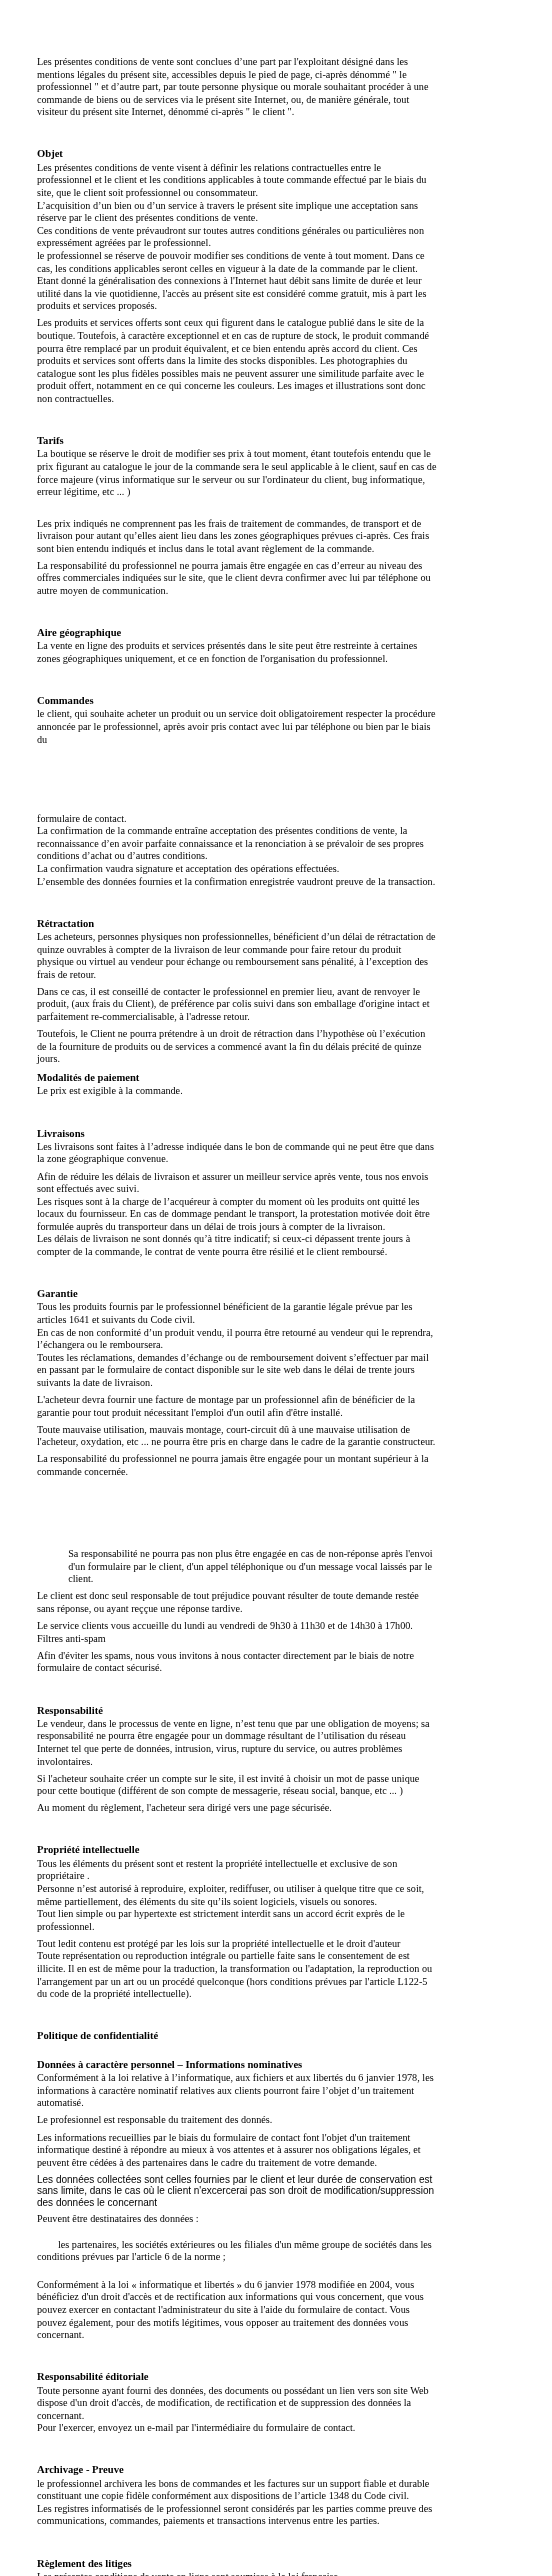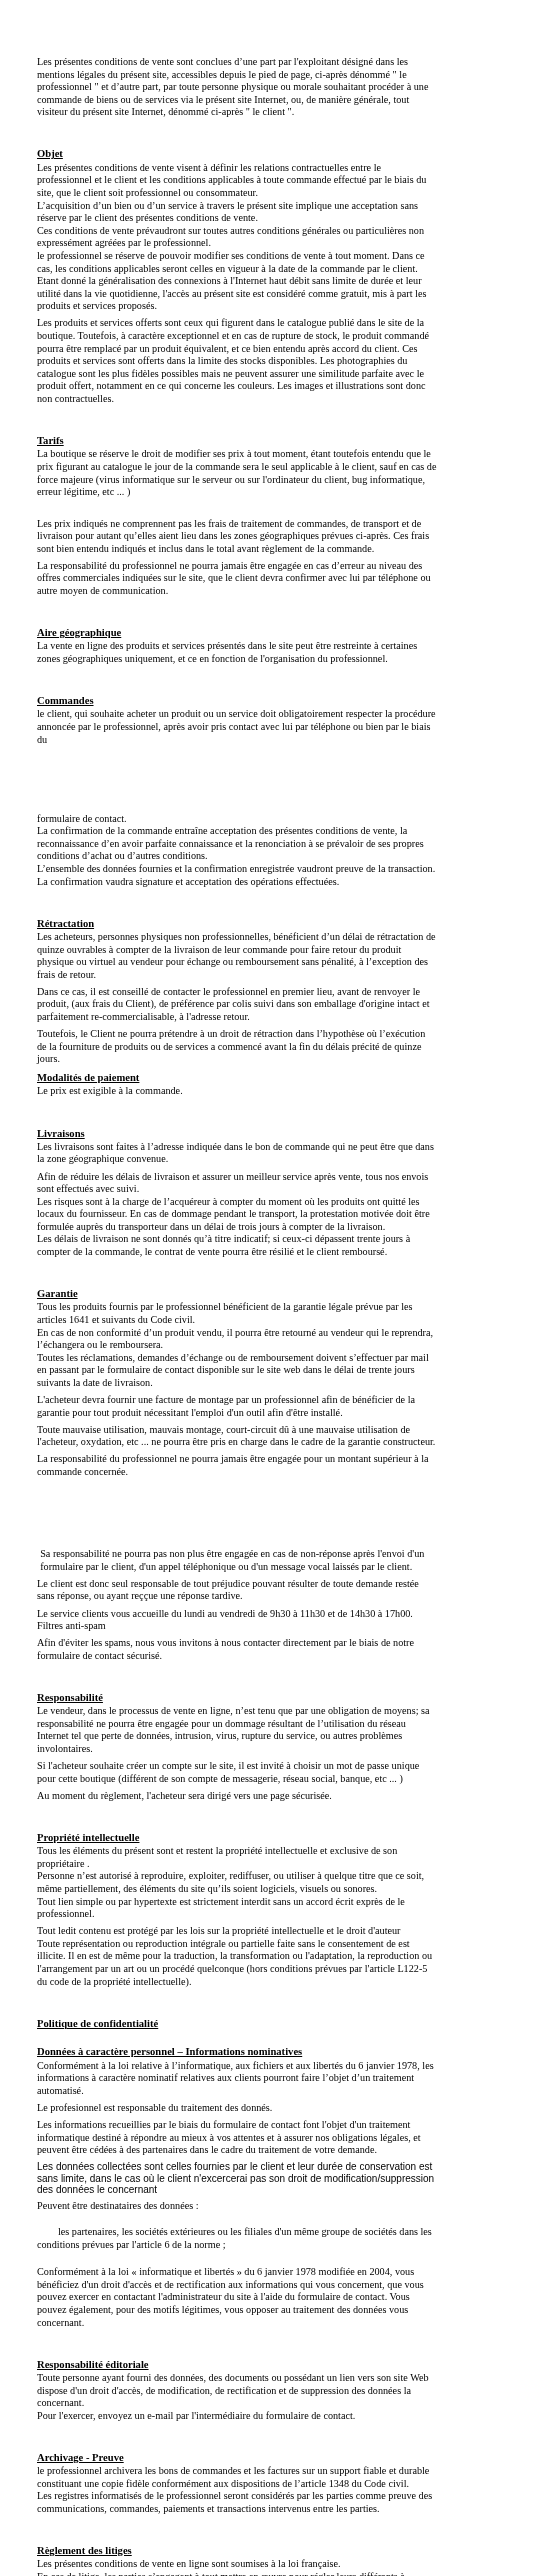--- a/index.html
+++ b/index.html
@@ -20,29 +20,28 @@
     font-size:10.2px;
     line-height:12.6px;
     text-align:left;
   }
   .run{display:block;}
   .sec-h{
     font-size:10.6px;
     line-height:13px;
     font-weight:bold;
     margin:28.5px 0 1.3px 0;
-    text-decoration:underline;
   }
   .para.sans{
     font-family:"Liberation Sans","DejaVu Sans",sans-serif;
     font-size:10px;
     line-height:11.4px;
   }
   .para.indent-first{text-indent:21px;}
-  .para.pad{padding-left:3.2px;}
+  .para.pad{padding-left:3.2px;margin-left:28px;}
   .page-gap{width:100%;}
 </style>
 </head>
 <body>
 
 <div class="page" id="doc-root">
     <p class="para">
       <span class="run">Les présentes conditions de vente sont conclues d’une part par l'exploitant désigné dans les mentions légales du présent site, accessibles depuis le pied de page, ci-après dénommé " le professionnel " et d’autre part, par toute personne physique ou morale souhaitant procéder à une commande de biens ou de services via le présent site Internet, ou, de manière générale, tout visiteur du présent site Internet, dénommé ci-après " le client ".</span>
     </p>
     <h2 class="sec-h">Objet</h2>
@@ -71,22 +70,22 @@
       <span class="run">La vente en ligne des produits et services présentés dans le site peut être restreinte à certaines zones géographiques uniquement, et ce en fonction de l'organisation du professionnel.</span>
     </p>
     <h2 class="sec-h">Commandes</h2>
     <p class="para">
       <span class="run">le client, qui souhaite acheter un produit ou un service doit obligatoirement respecter la procédure annoncée par le professionnel, après avoir pris contact avec lui par téléphone ou bien par le biais du</span>
     </p>
     <div class="page-gap" style="height: 62px;"></div>
     <p class="para">
       <span class="run">formulaire de contact.</span>
       <span class="run">La confirmation de la commande entraîne acceptation des présentes conditions de vente, la reconnaissance d’en avoir parfaite connaissance et la renonciation à se prévaloir de ses propres conditions d’achat ou d’autres conditions.</span>
+      <span class="run">La confirmation vaudra signature et acceptation des opérations effectuées.</span>
       <span class="run">L’ensemble des données fournies et la confirmation enregistrée vaudront preuve de la transaction.</span>
-      <span class="run">La confirmation vaudra signature et acceptation des opérations effectuées.</span>
     </p>
     <h2 class="sec-h" style="">Rétractation</h2>
     <p class="para">
       <span class="run">Les acheteurs, personnes physiques non professionnelles, bénéficient d’un délai de rétractation de quinze ouvrables à compter de la livraison de leur commande pour faire retour du produit physique ou virtuel au vendeur pour échange ou remboursement sans pénalité, à l’exception des frais de retour.</span>
     </p>
     <p class="para">
       <span class="run">Dans ce cas, il est conseillé de contacter le professionnel en premier lieu, avant de renvoyer le produit, (aux frais du Client), de préférence par colis suivi dans son emballage d'origine intact et parfaitement re-commercialisable, à l'adresse retour.</span>
     </p>
     <p class="para">
       <span class="run">Toutefois, le Client ne pourra prétendre à un droit de rétraction dans l’hypothèse où l’exécution de la fourniture de produits ou de services a commencé avant la fin du délais précité de quinze jours.</span>

